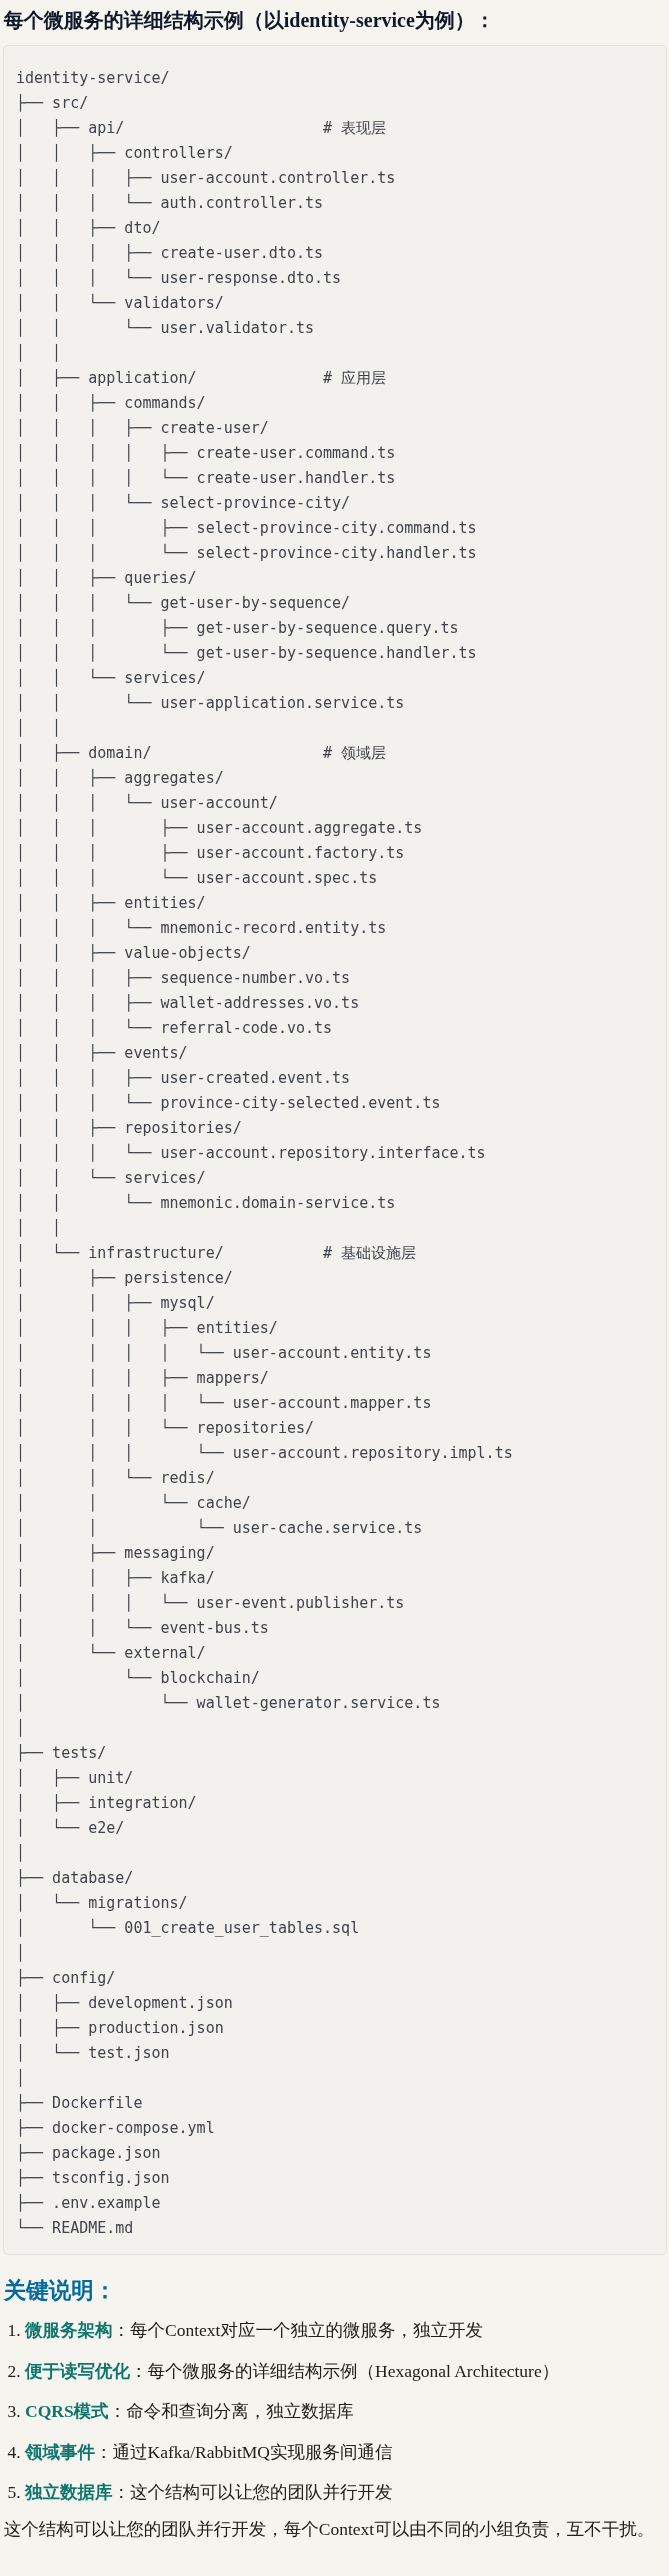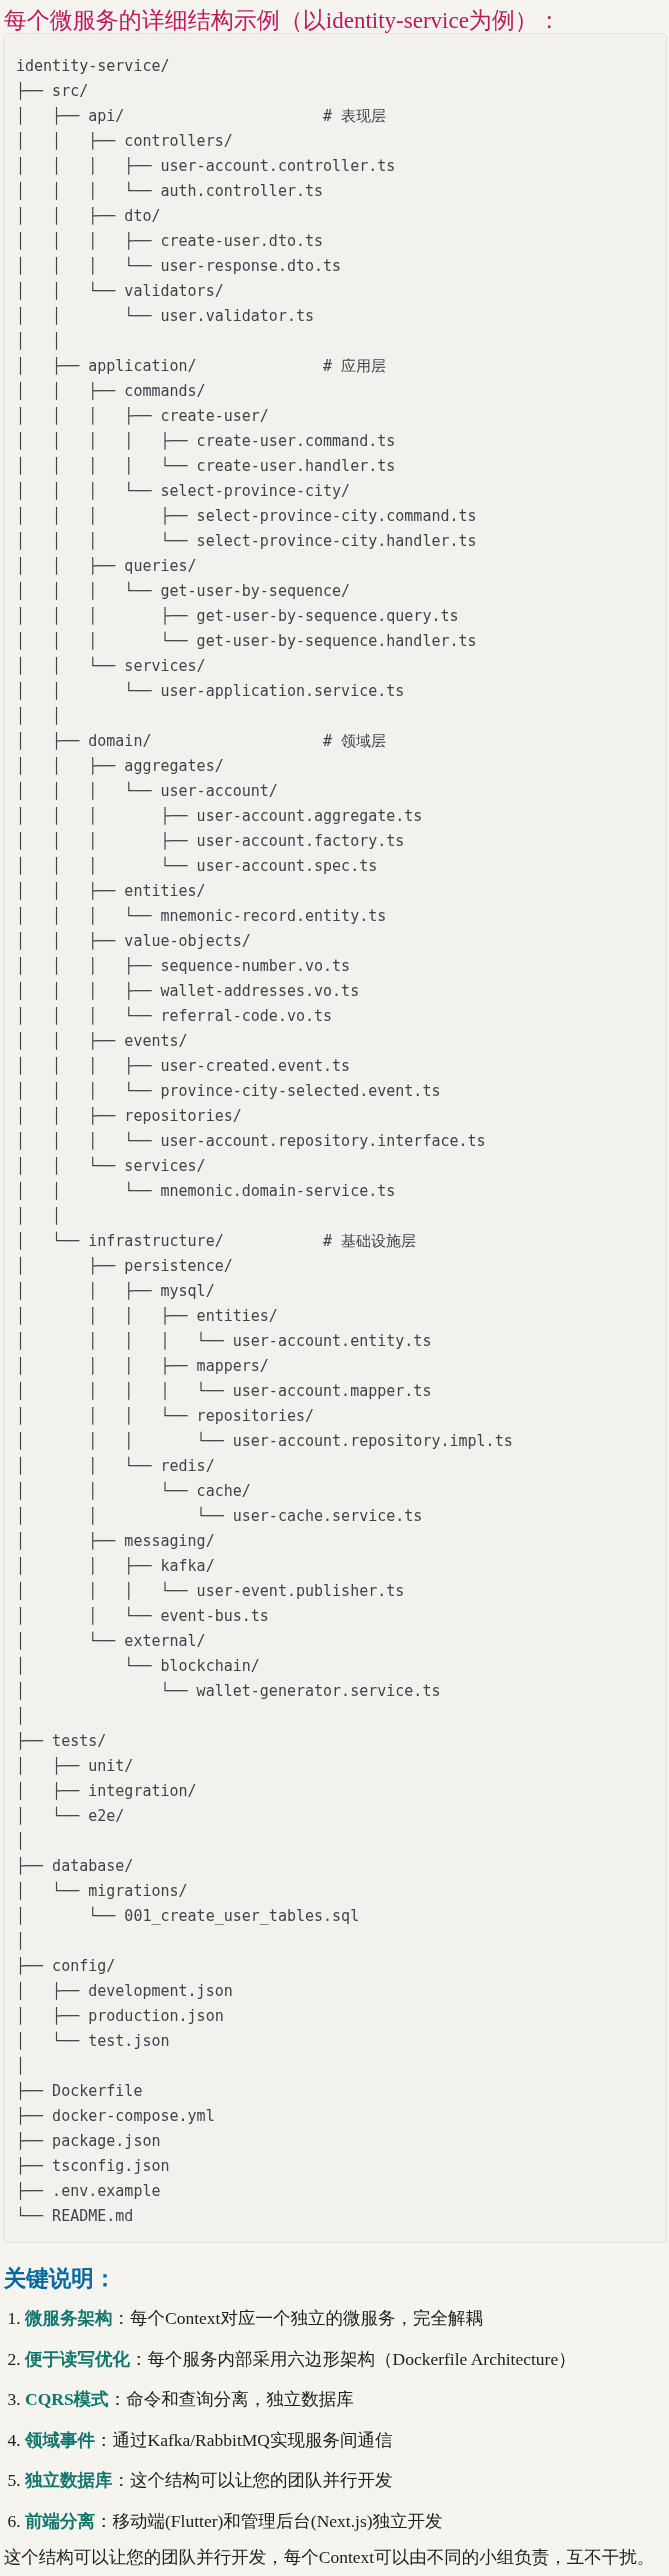--- a/index.html
+++ b/index.html
@@ -8,30 +8,30 @@
     height: 2576px;
     background: #f6f4ee;
     overflow: hidden;
     font-family: "Liberation Serif", "DejaVu Serif", serif;
     color: #21201c;
   }
   .page { padding: 0 2.5px; }
 
   .page-title {
     margin: 7.5px 0 0 1.3px;
-    font-size: 23px;
+    font-size: 20px;
     line-height: 25px;
-    font-weight: 400;
-    color: #be185d;
+    font-weight: 700;
+    color: #0f172a;
     letter-spacing: 0;
   }
 
   .code-block {
     box-sizing: border-box;
-    margin-top: 0;
+    margin-top: 12px;
     width: 664px;
     background: #f2f1ed;
     border: 0.6px solid #e3e1db;
     border-radius: 5px;
     padding: 20px 7.5px 13px 12.5px;
     overflow: hidden;
   }
   .tree {
     margin: 0;
     font-family: "DejaVu Sans Mono", "Liberation Mono", monospace;
@@ -158,40 +158,37 @@
 ├── package.json
 ├── tsconfig.json
 ├── .env.example
 └── README.md</pre>
   </section>
 
   <h3 class="notes-heading">关键说明：</h3>
 
   <div id="notes-list">
     <div class="note-item"><span>1.</span>
-      <span class="term">微服务架构</span><span>：</span><span>每个Context对应一个独立的微服务，完全解耦</span>
+      <span class="term">微服务架构</span><span>：</span><span>每个Context对应一个独立的微服务，独立开发</span>
     </div>
 
     <div class="note-item"><span>2.</span>
-      <span class="term">便于读写优化</span><span>：</span><span>每个服务内部采用六边形架构（Dockerfile Architecture）</span>
+      <span class="term">便于读写优化</span><span>：</span><span>每个微服务的详细结构示例（Hexagonal Architecture）</span>
     </div>
 
     <div class="note-item"><span>3.</span>
       <span class="term">CQRS模式</span><span>：</span><span>命令和查询分离，独立数据库</span>
     </div>
 
     <div class="note-item"><span>4.</span>
       <span class="term">领域事件</span><span>：</span><span>通过Kafka/RabbitMQ实现服务间通信</span>
     </div>
 
     <div class="note-item"><span>5.</span>
       <span class="term">独立数据库</span><span>：</span><span>这个结构可以让您的团队并行开发</span>
     </div>
 
-    <div class="note-item"><span>6.</span>
-      <span class="term">前端分离</span><span>：</span><span>移动端(Flutter)和管理后台(Next.js)独立开发</span>
-    </div>
   </div>
 
   <p class="closing">这个结构可以让您的团队并行开发，每个Context可以由不同的小组负责，互不干扰。</p>
 
 </main>
 
 
 </body></html>

